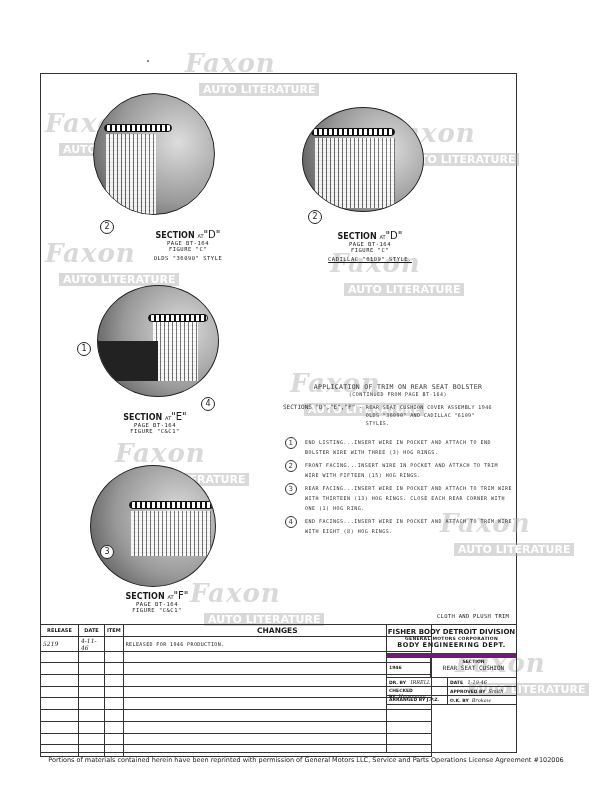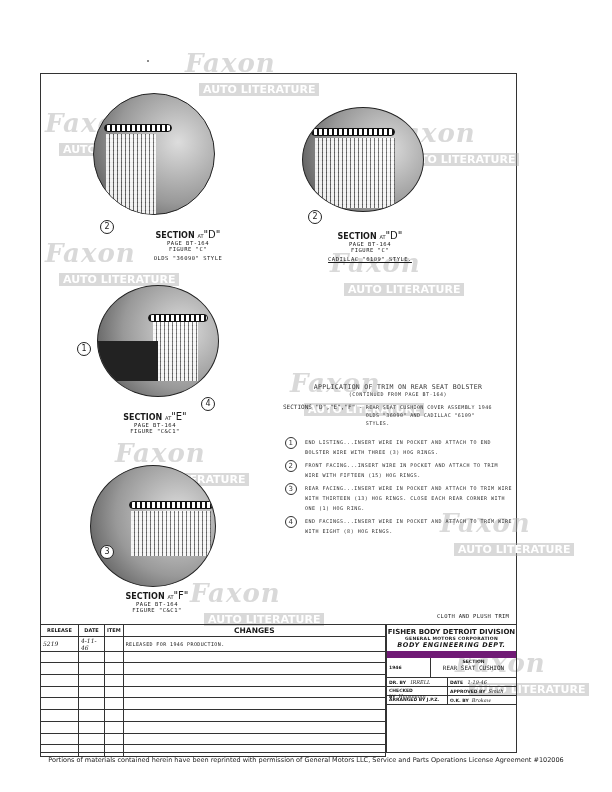--- a/index.html
+++ b/index.html
@@ -20,31 +20,31 @@
   .app { position: absolute; left: 283px; top: 383px; width: 230px; font-family: "DejaVu Sans Mono", monospace; color: #333; }
   .app .title { text-align: center; font-size: 6.5px; letter-spacing: 0.3px; }
   .app .sub { text-align: center; font-size: 5px; letter-spacing: 0.5px; }
   .app .sections { font-size: 5.5px; margin-top: 6px; }
   .app .sections .lbl { font-size: 6px; }
   .app .sections .desc { display: inline-block; vertical-align: top; width: 132px; font-size: 5px; letter-spacing: 0.4px; line-height: 8px; }
   .steps { margin-top: 10px; }
   .step { position: relative; padding-left: 22px; font-size: 5px; letter-spacing: 0.5px; line-height: 10px; margin-bottom: 3px; }
   .step .num { position: absolute; left: 2px; top: 0; width: 12px; height: 12px; border: 1px solid #333; border-radius: 50%; font-size: 7px; text-align: center; line-height: 10px; font-family: "DejaVu Sans", sans-serif; }
   .trimlabel { position: absolute; left: 437px; top: 613px; font-size: 5.5px; font-family: "DejaVu Sans Mono", monospace; letter-spacing: 0.3px; }
-  .changes { position: absolute; left: 40px; top: 624px; width: 346px; height: 129px; border-collapse: collapse; border-radius: 31px; }
+  .changes { position: absolute; left: 40px; top: 624px; width: 392px; height: 129px; border-collapse: collapse; border-radius: 31px; }
   .changes td, .changes th { border: 1px solid #333; font-size: 5px; height: 11.7px; padding: 0 2px; }
   .changes th { font-weight: bold; font-family: "DejaVu Sans", sans-serif; }
   .changes th.big { font-size: 7.5px; }
   .changes td.hand { font-family: "DejaVu Serif", serif; font-style: italic; font-size: 6px; }
   .changes td.mono { font-family: "DejaVu Sans Mono", monospace; letter-spacing: 0.4px; }
   .tb { position: absolute; left: 386px; top: 624px; width: 131px; height: 129px; border: 1px solid #333; }
-  .tb .hdr { height: 33px; border-bottom: 7px solid #701a75; text-align: center; padding-top: 3px; }
+  .tb .hdr { height: 33px; border-bottom: 5px solid #701a75; text-align: center; padding-top: 3px; }
   .tb .hdr .l1 { font-size: 7px; font-weight: bold; }
   .tb .hdr .l2 { font-size: 4.5px; font-weight: bold; letter-spacing: 0.3px; }
-  .tb .hdr .l3 { font-size: 6.5px; font-weight: bold; letter-spacing: 0.6px; font-style: italic; }
+  .tb .hdr .l3 { font-size: 6.5px; font-weight: bold; letter-spacing: 0.6px; }
   .tb .row { display: flex; border-bottom: 1px solid #333; }
   .tb .row .c { border-right: 1px solid #333; font-size: 4.5px; padding: 1px 2px; font-weight: bold; }
   .tb .row .c:last-child { border-right: none; }
   .tb .year { font-size: 15px; font-weight: normal; font-family: "DejaVu Sans", sans-serif; width: 44px; line-height: 18px; }
   .tb .secbox { flex: 1; text-align: center; }
   .tb .secbox .k { font-size: 4.5px; font-weight: bold; }
   .tb .secbox .v { font-size: 6px; font-weight: normal; font-family: "DejaVu Sans Mono", monospace; }
   .tb .sig { font-family: "DejaVu Serif", serif; font-style: italic; font-weight: normal; font-size: 5px; margin-left: 3px; }
   .tb .bottom { display: flex; height: 34px; }
   .tb .sg { width: 50px; border-right: 1px solid #333; text-align: center; }

